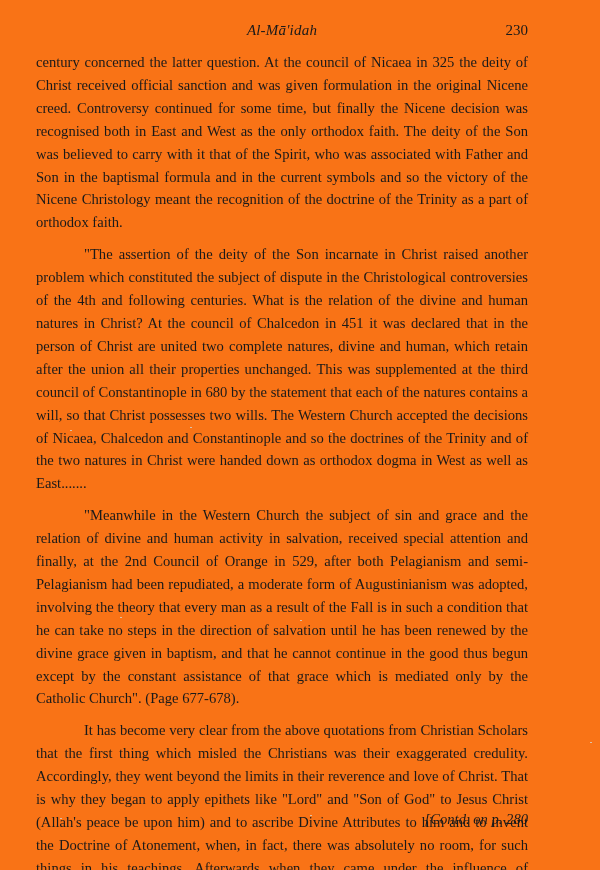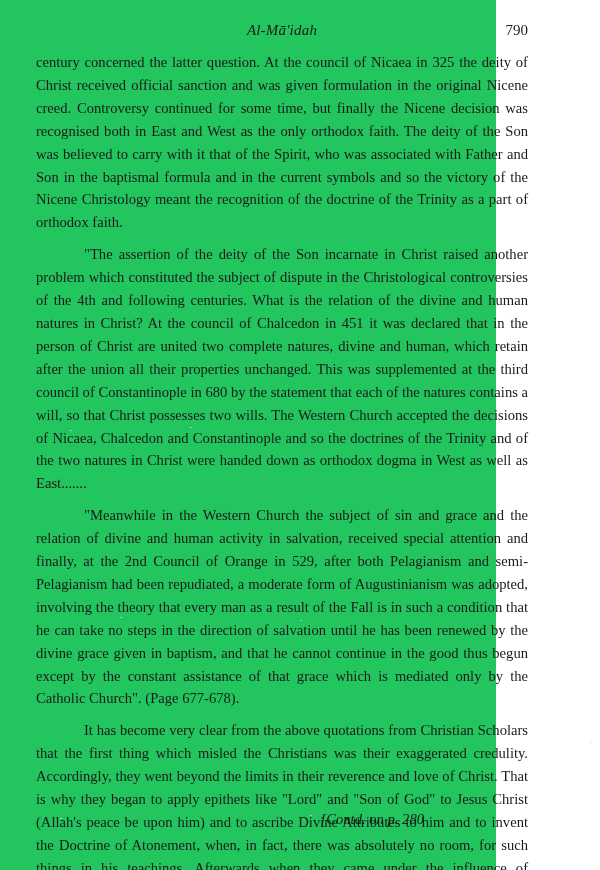--- a/index.html
+++ b/index.html
@@ -11,23 +11,23 @@
     width: 600px;
     height: 870px;
     position: relative;
     overflow: hidden;
     font-family: "Liberation Serif", "DejaVu Serif", serif;
     color: #1a1a1a;
   }
   .page {
     position: absolute;
     left: 0; top: 0;
-    width: 496px;
+    width: 600px;
     height: 870px;
-    background: #22c55e;
+    background: #f97316;
   }
   .running-head {
     position: absolute;
     top: 22px;
     left: 36px;
     width: 492px;
     height: 22px;
   }
   .running-title {
     position: absolute;
@@ -80,21 +80,21 @@
     opacity: 0.7;
   }
 </style>
 </head>
 <body>
 
 <div class="page">
 
   <div class="running-head">
     <div class="running-title">Al-Mā'idah</div>
-    <div class="page-number">790</div>
+    <div class="page-number">230</div>
   </div>
 
   <div class="body-text">
     <p class="para">century concerned the latter question. At the council of Nicaea in 325 the deity of Christ received official sanction and was given formulation in the original Nicene creed. Controversy continued for some time, but finally the Nicene decision was recognised both in East and West as the only orthodox faith. The deity of the Son was believed to carry with it that of the Spirit, who was associated with Father and Son in the baptismal formula and in the current symbols and so the victory of the Nicene Christology meant the recognition of the doctrine of the Trinity as a part of orthodox faith.</p>
     <p class="para indent">"The assertion of the deity of the Son incarnate in Christ raised another problem which constituted the subject of dispute in the Christological controversies of the 4th and following centuries. What is the relation of the divine and human natures in Christ? At the council of Chalcedon in 451 it was declared that in the person of Christ are united two complete natures, divine and human, which retain after the union all their properties unchanged. This was supplemented at the third council of Constantinople in 680 by the statement that each of the natures contains a will, so that Christ possesses two wills. The Western Church accepted the decisions of Nicaea, Chalcedon and Constantinople and so the doctrines of the Trinity and of the two natures in Christ were handed down as orthodox dogma in West as well as East.......</p>
     <p class="para indent">"Meanwhile in the Western Church the subject of sin and grace and the relation of divine and human activity in salvation, received special attention and finally, at the 2nd Council of Orange in 529, after both Pelagianism and semi-Pelagianism had been repudiated, a moderate form of Augustinianism was adopted, involving the theory that every man as a result of the Fall is in such a condition that he can take no steps in the direction of salvation until he has been renewed by the divine grace given in baptism, and that he cannot continue in the good thus begun except by the constant assistance of that grace which is mediated only by the Catholic Church". (Page 677-678).</p>
     <p class="para indent">It has become very clear from the above quotations from Christian Scholars that the first thing which misled the Christians was their exaggerated credulity. Accordingly, they went beyond the limits in their reverence and love of Christ. That is why they began to apply epithets like "Lord" and "Son of God" to Jesus Christ (Allah's peace be upon him) and to ascribe Divine Attributes to him and to invent the Doctrine of Atonement, when, in fact, there was absolutely no room, for such things in his teachings. Afterwards when they came under the influence of philosophy, they began to put forward interpretations to justify the errors of their former religious leaders and went on inventing new creeds, one after the other, in utter disregard of the real teachings of Jesus Christ, merely on</p>
   </div>
 
   <div class="continuation">[Contd. on p. 280</div>

